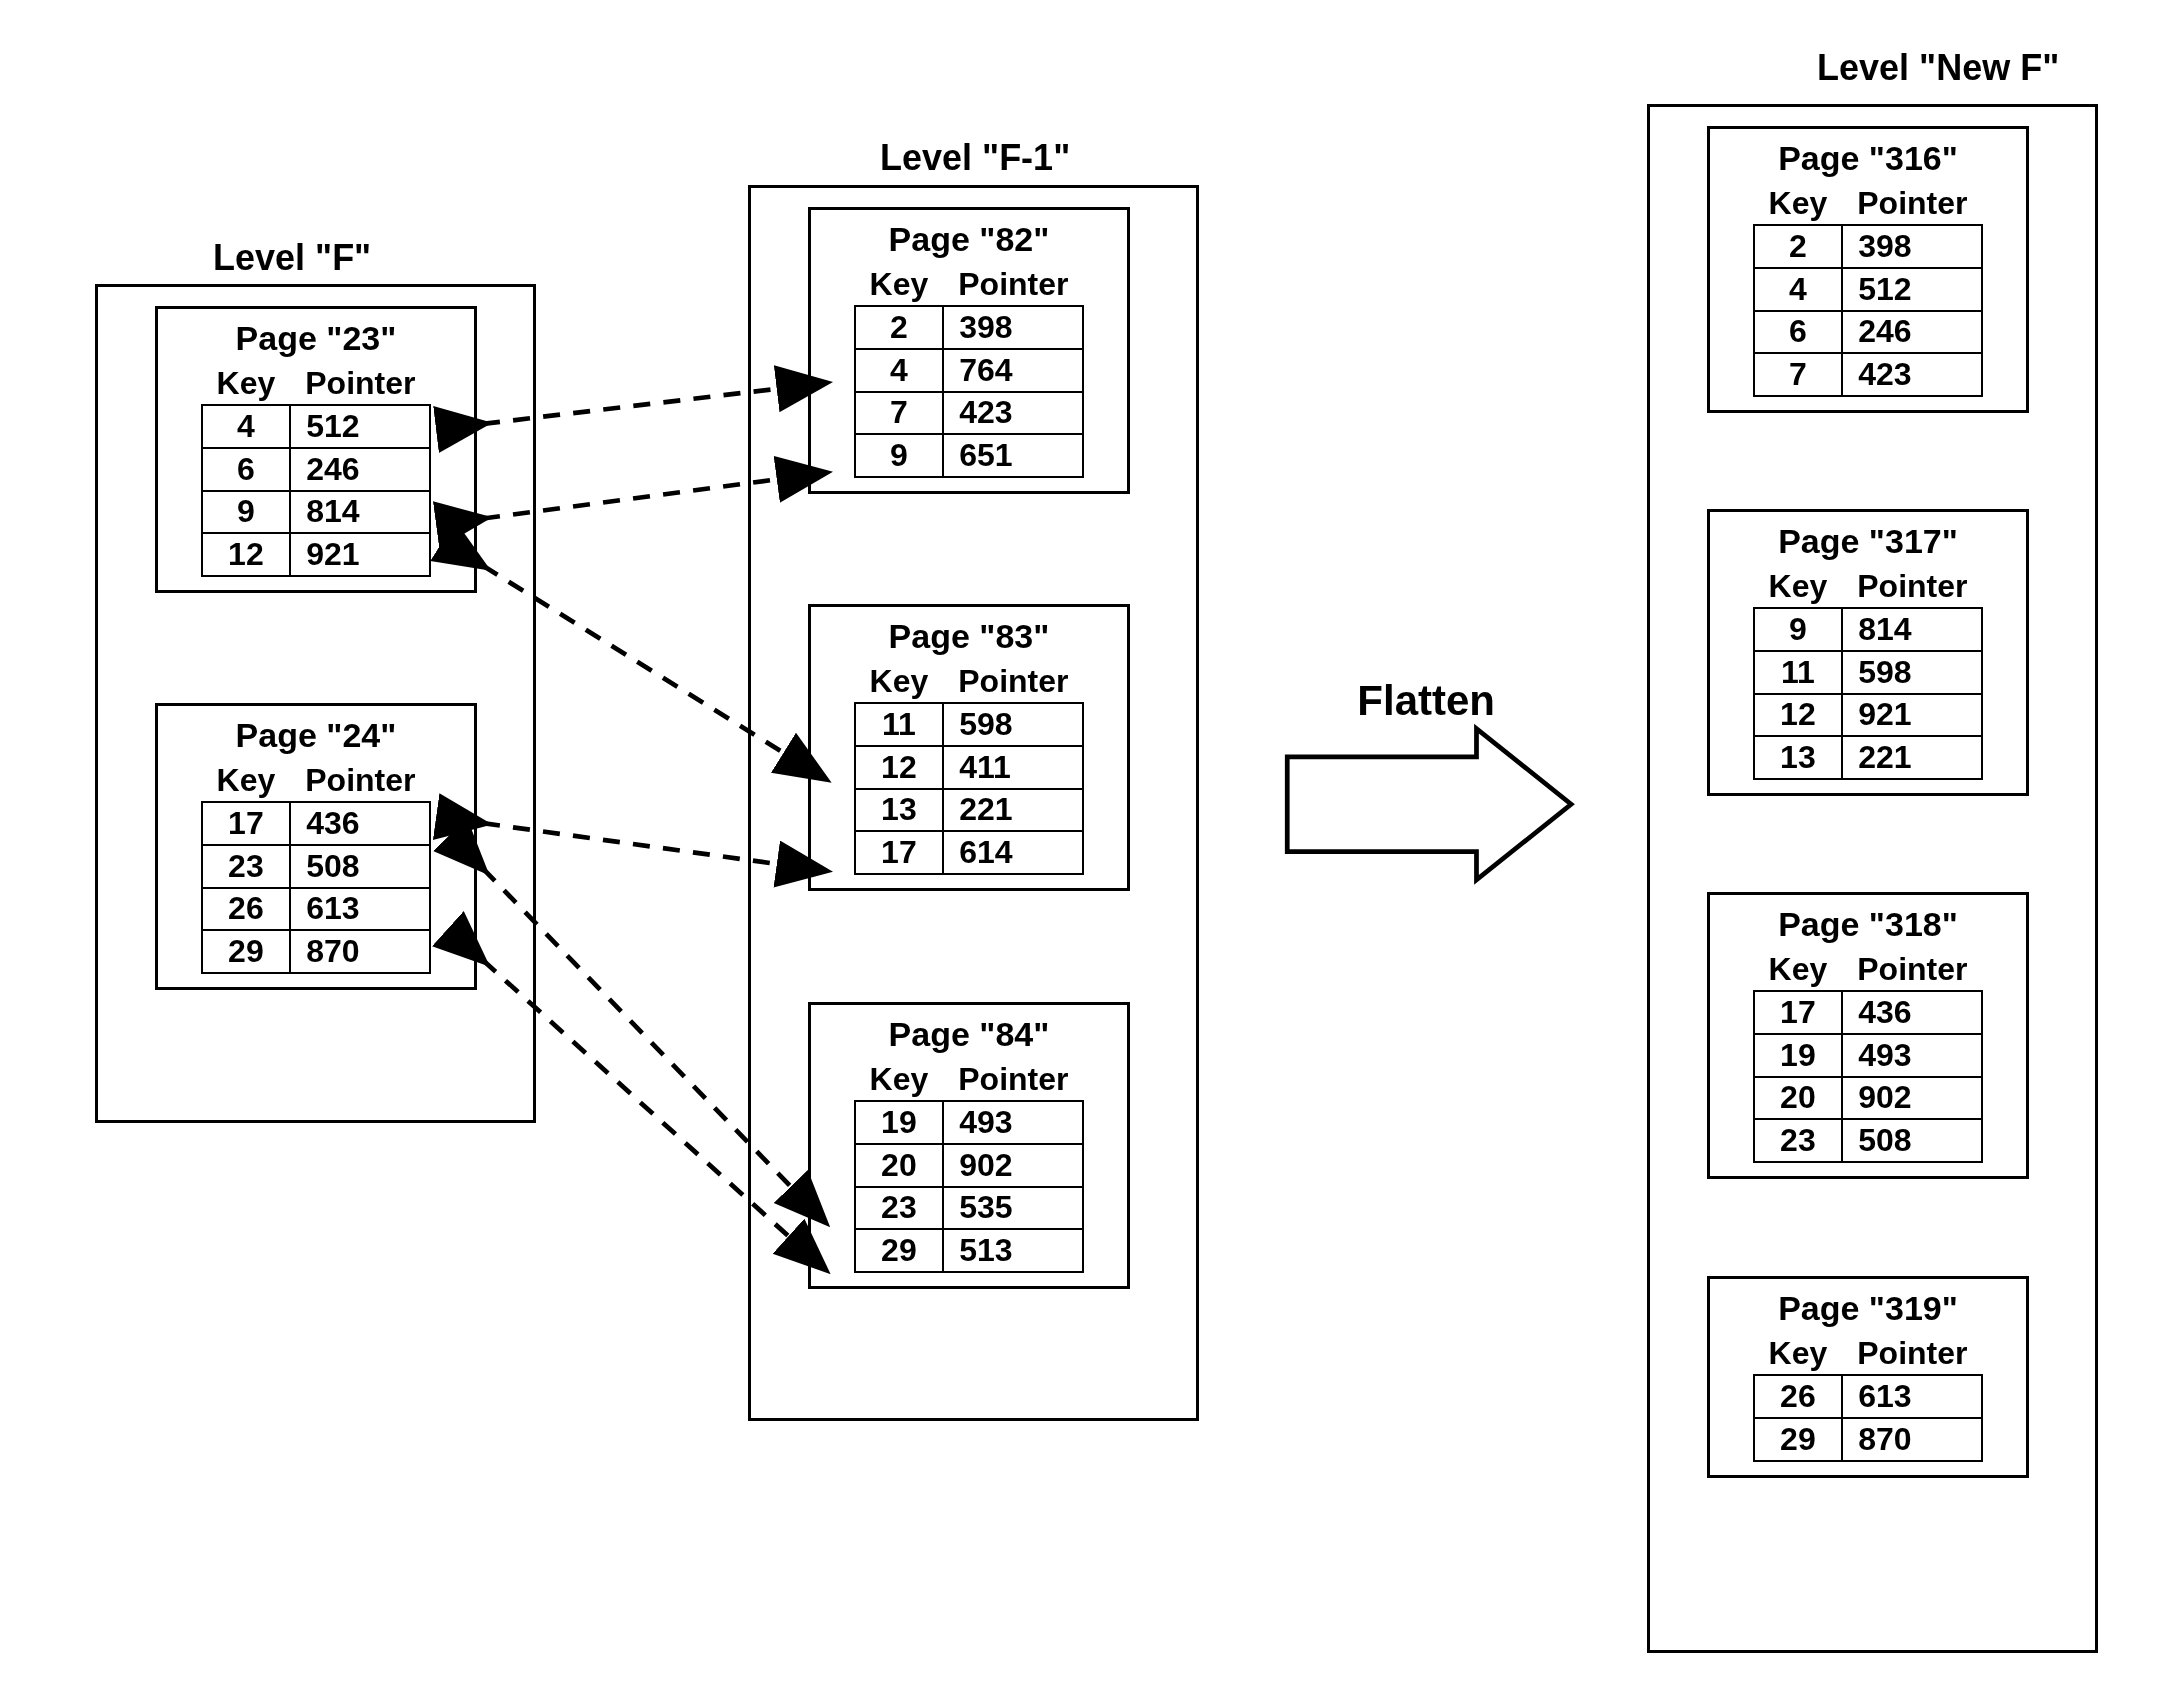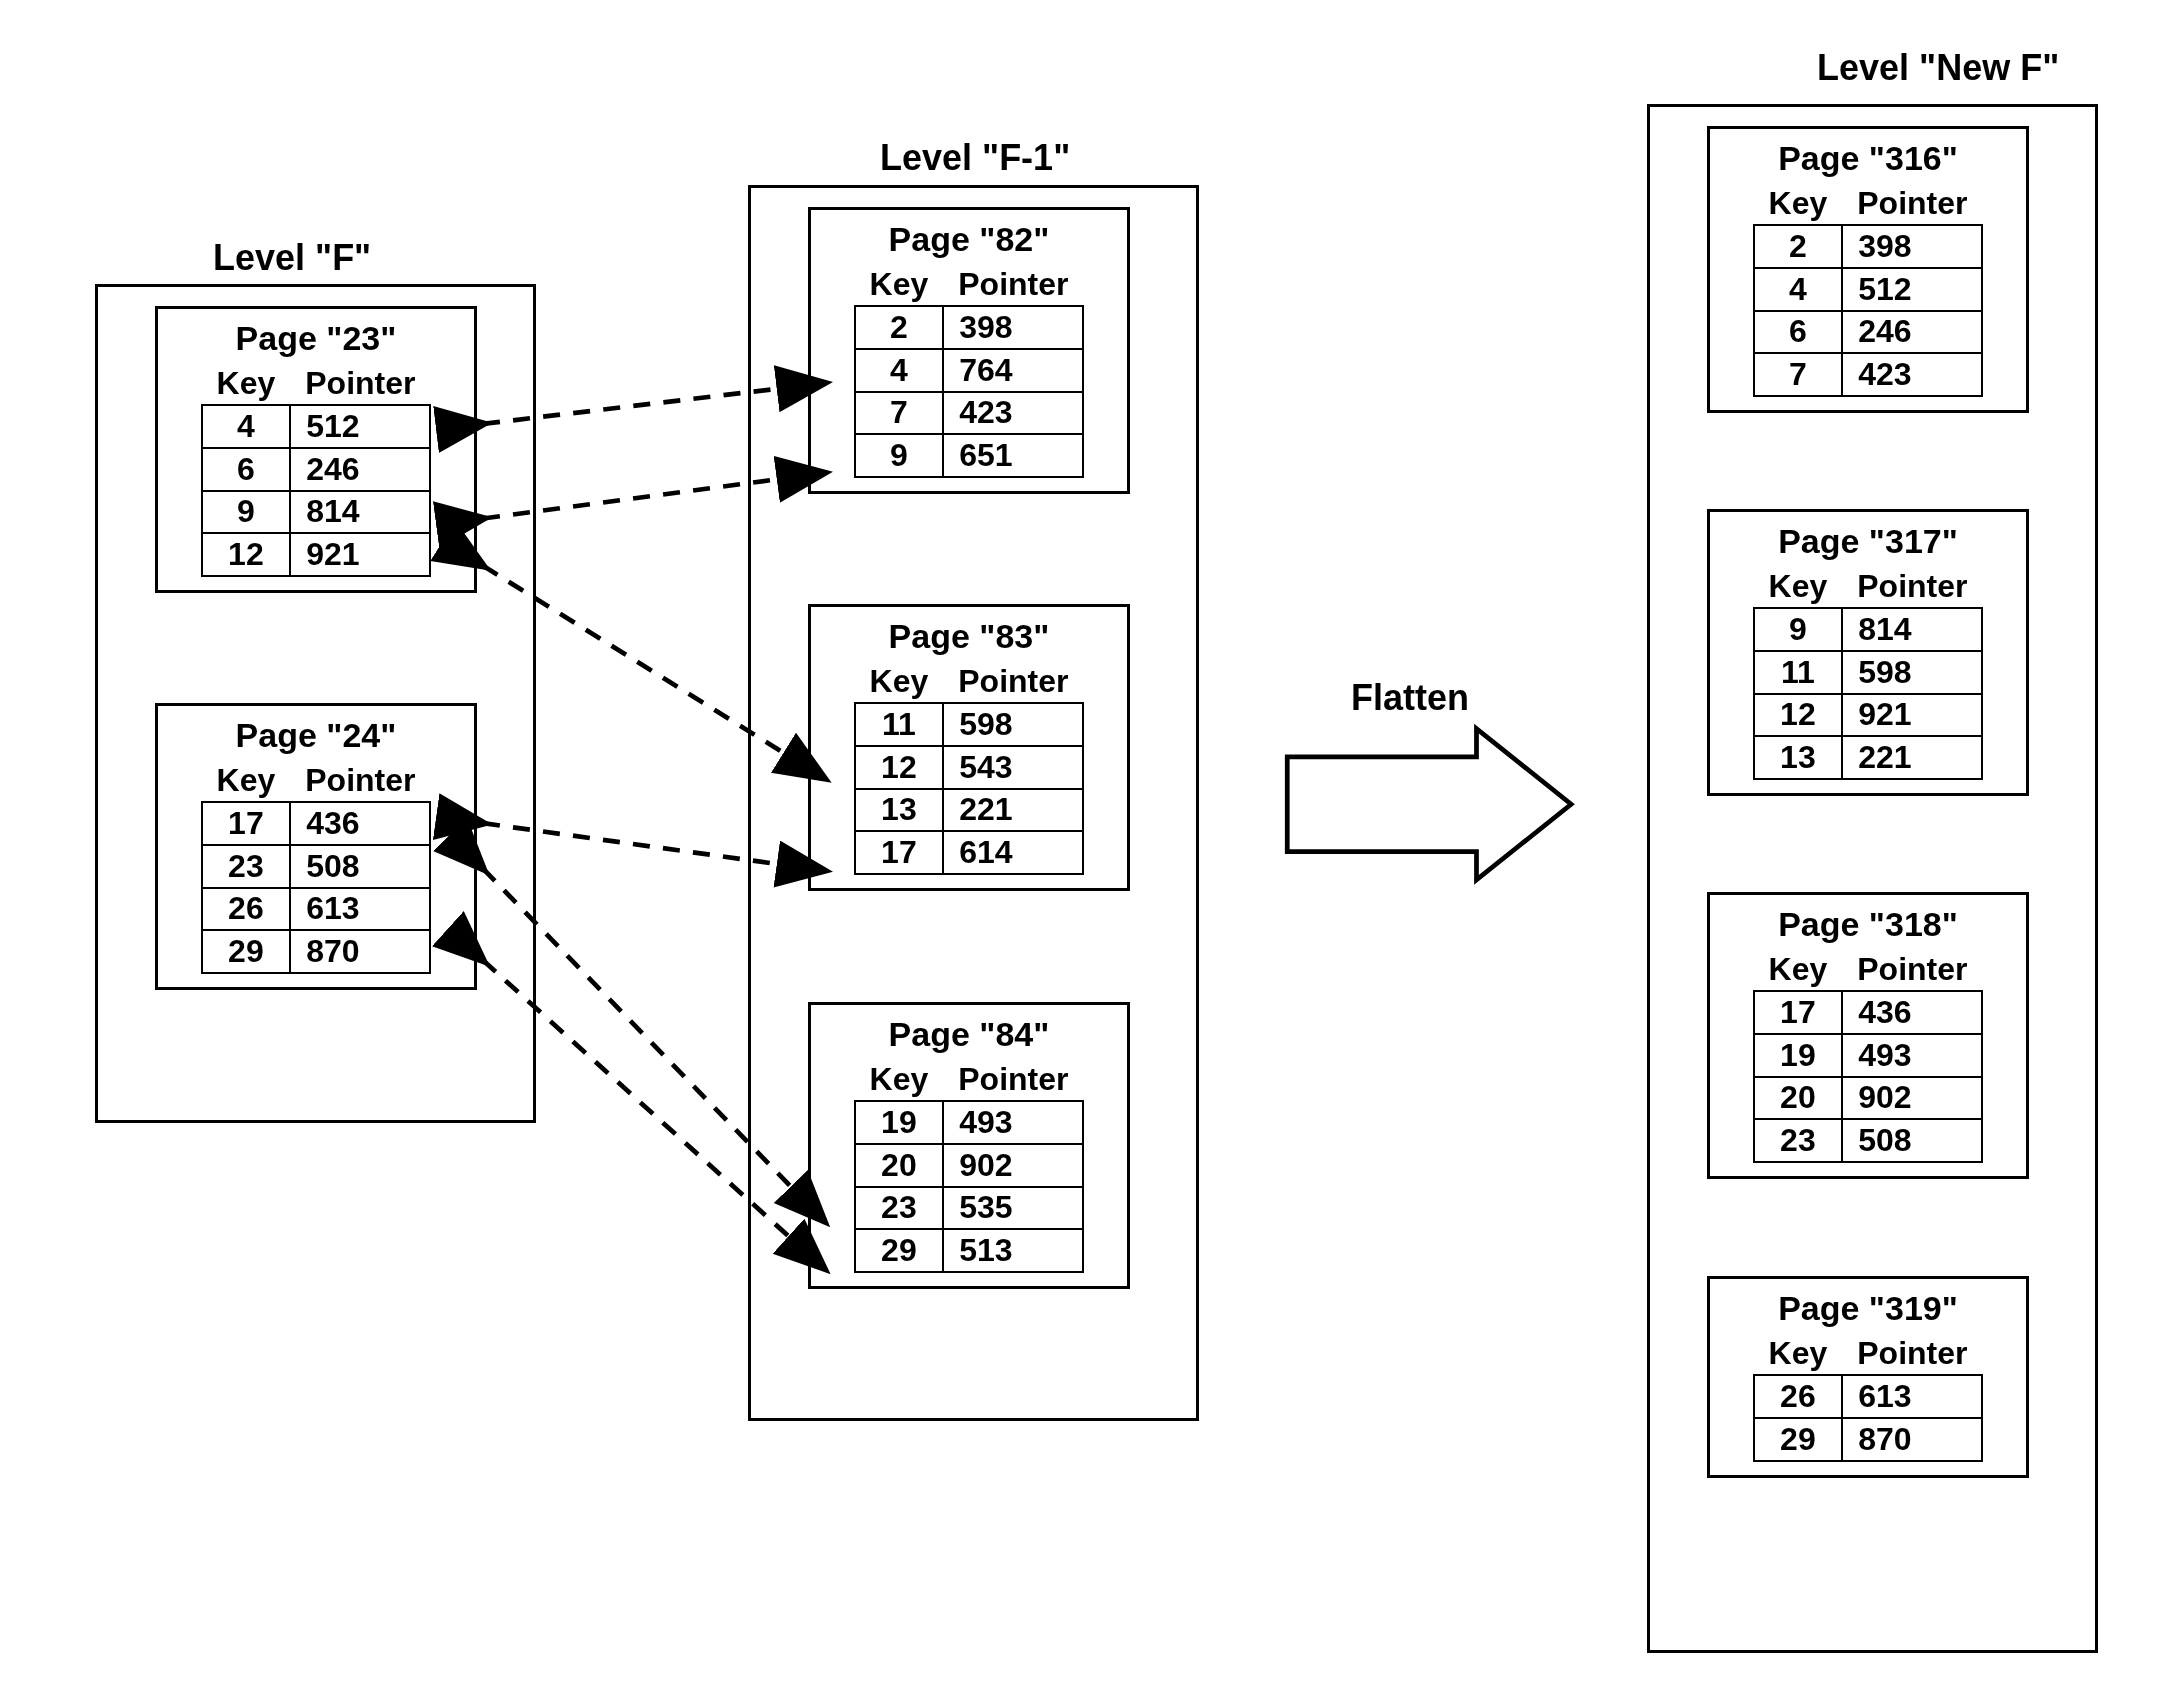--- a/index.html
+++ b/index.html
@@ -59,23 +59,23 @@
     border-top: none;
     border-left: none;
     border-right: none;
   }
   table.kp th:first-child { border-bottom: 2.8px solid #000; }
   table.kp th { }
   table.kp td:first-child { text-align: center; min-width: 53px; }
   table.kp td:last-child { min-width: 85px; }
   .flatten-label {
     position: absolute;
-    font-size: 36px;
+    font-size: 42px;
     font-weight: bold;
-    text-align: center;
+    text-align: right;
   }
 </style>
 </head>
 <body>
 <div class="canvas">
 
 <div class="level-label" style="left:213px; top:237px;">Level "F"</div>
 <div class="level-label" style="left:880px; top:137px;">Level "F-1"</div>
 <div class="level-label" style="left:1817px; top:47px;">Level "New F"</div>
 
@@ -175,21 +175,21 @@
             <tr>
               <th>Key</th>
               <th>Pointer</th>
             </tr>
       <tr>
               <td>11</td>
               <td>598</td>
             </tr>
       <tr>
               <td>12</td>
-              <td>543</td>
+              <td>411</td>
             </tr>
       <tr>
               <td>13</td>
               <td>221</td>
             </tr>
       <tr>
               <td>17</td>
               <td>614</td>
             </tr>
     </tbody>

